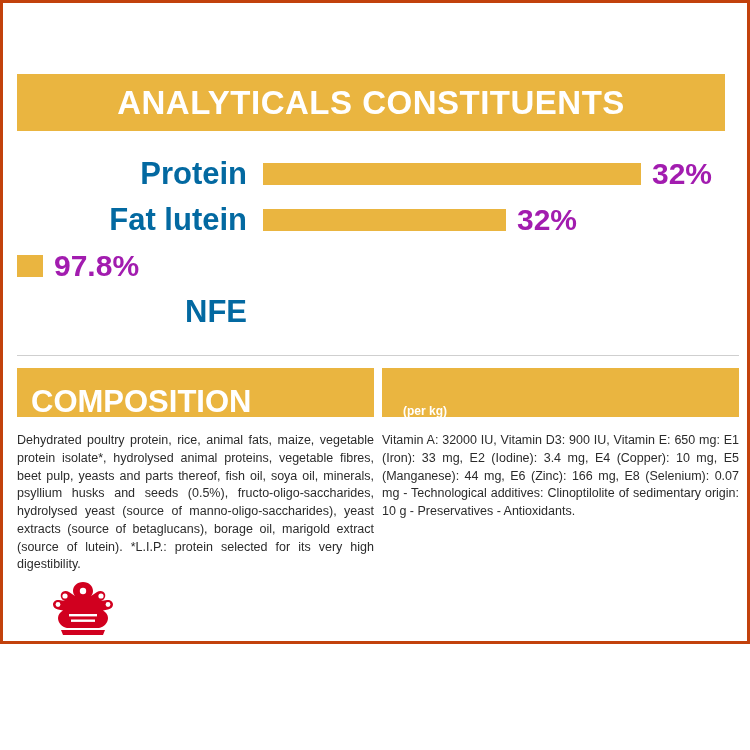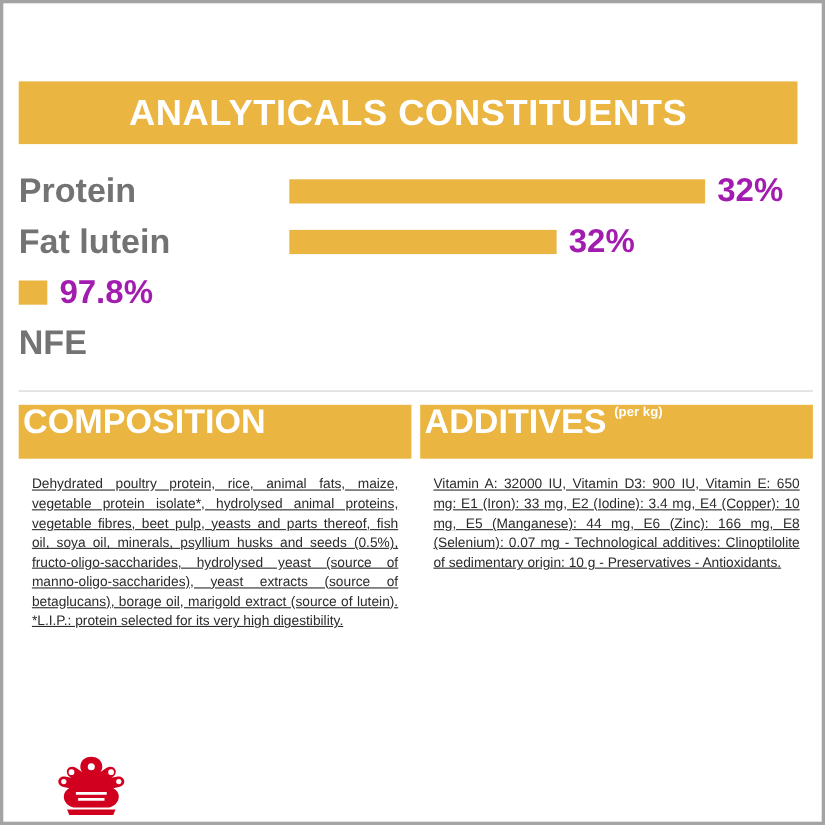--- a/index.html
+++ b/index.html
@@ -11,23 +11,23 @@
     height: 750px;
     background: #ffffff;
     font-family: "Liberation Sans", sans-serif;
     overflow: hidden;
     position: relative;
   }
   .page {
     position: absolute;
     left: 0; top: 0;
     width: 750px;
-    height: 750px;
+    height: 644px;
     box-sizing: border-box;
-    border: 3px solid #a3a3a3;
+    border: 3px solid #c2410c;
     background: #ffffff;
   }
   
   .section-band {
     background: #eab540;
     color: #ffffff;
   }
   .analyticals-band {
     position: absolute;
     left: 14px;
@@ -52,25 +52,26 @@
     top: 148px;
     width: 722px;
   }
   .bar-row {
     display: flex;
     align-items: center;
     height: 46px;
   }
   .bar-label {
     width: 246px;
+    text-align: right;
     padding-right: 16px;
     box-sizing: border-box;
     font-size: 31px;
     font-weight: bold;
-    color: #737373;
+    color: #0369a1;
     white-space: nowrap;
   }
   .bar-track {
     flex: 1;
     position: relative;
     height: 46px;
     display: flex;
     align-items: center;
   }
   .bar-fill {
@@ -96,22 +97,22 @@
   
   .panel {
     position: absolute;
     top: 365px;
   }
   .panel.left { left: 14px; width: 357px; }
   .panel.right { left: 379px; width: 357px; }
   .panel-band {
     height: 49px;
     display: flex;
-    align-items: flex-start;
-    padding-left: 4px;
+    align-items: flex-end;
+    padding-left: 14px;
     box-sizing: border-box;
   }
   .panel-band .ptitle {
     font-size: 31px;
     font-weight: bold;
     line-height: 1;
     white-space: nowrap;
   }
   .panel-band .psub {
     font-size: 12px;
@@ -119,21 +120,21 @@
     margin-left: 7px;
     line-height: 1;
   }
   .panel-body {
     margin-top: 15px;
     font-size: 12.5px;
     line-height: 1.42;
     color: #2b2b2b;
     text-align: justify;
   }
-  .panel-body p { margin: 12px; text-decoration: underline; }
+  .panel-body p { margin: 0; }
   
   .logo-wrap {
     position: absolute;
     left: 30px;
     bottom: 3px;
     width: 100px;
     height: 62px;
   }
   .logo-wrap svg { display: block; }
 </style>
@@ -183,21 +184,20 @@
     <div class="section-band panel-band">
       <span class="ptitle">COMPOSITION</span>
     </div>
     <div class="panel-body">
       <p>Dehydrated poultry protein, rice, animal fats, maize, vegetable protein isolate*, hydrolysed animal proteins, vegetable fibres, beet pulp, yeasts and parts thereof, fish oil, soya oil, minerals, psyllium husks and seeds (0.5%), fructo-oligo-saccharides, hydrolysed yeast (source of manno-oligo-saccharides), yeast extracts (source of betaglucans), borage oil, marigold extract (source of lutein). *L.I.P.: protein selected for its very high digestibility.</p>
     </div>
   </div>
 
   <div class="panel right">
     <div class="section-band panel-band">
-      <span class="ptitle">ADDITIVES</span>
       <span class="psub">(per kg)</span>
     </div>
     <div class="panel-body">
       <p>Vitamin A: 32000 IU, Vitamin D3: 900 IU, Vitamin E: 650 mg: E1 (Iron): 33 mg, E2 (Iodine): 3.4 mg, E4 (Copper): 10 mg, E5 (Manganese): 44 mg, E6 (Zinc): 166 mg, E8 (Selenium): 0.07 mg - Technological additives: Clinoptilolite of sedimentary origin: 10 g - Preservatives - Antioxidants.</p>
     </div>
   </div>
 
   <div class="logo-wrap">
     <svg width="100" height="62" viewBox="0 0 100 62">
       <g fill="#d1001f">

